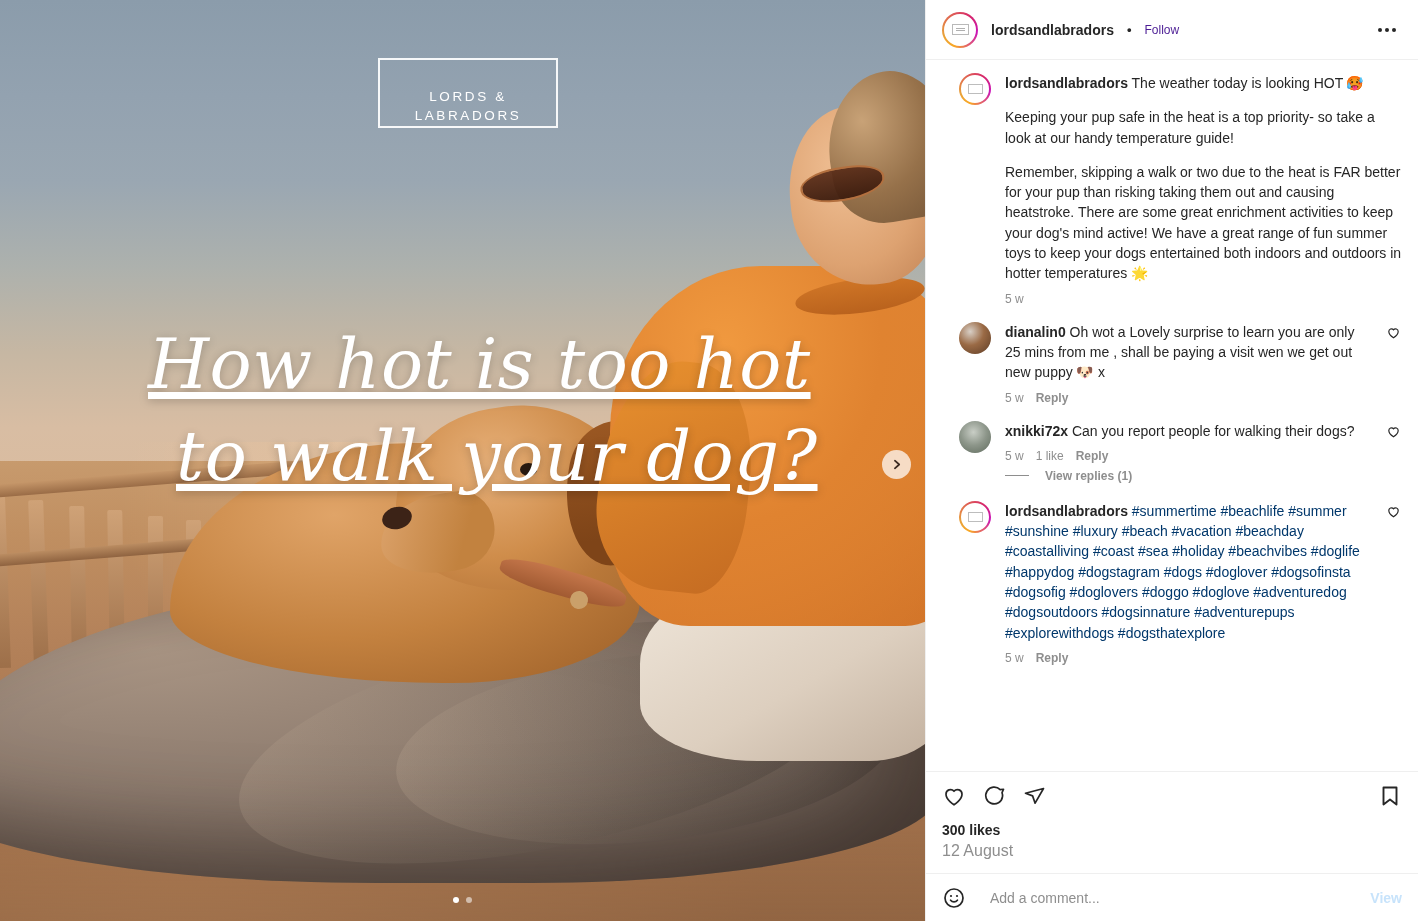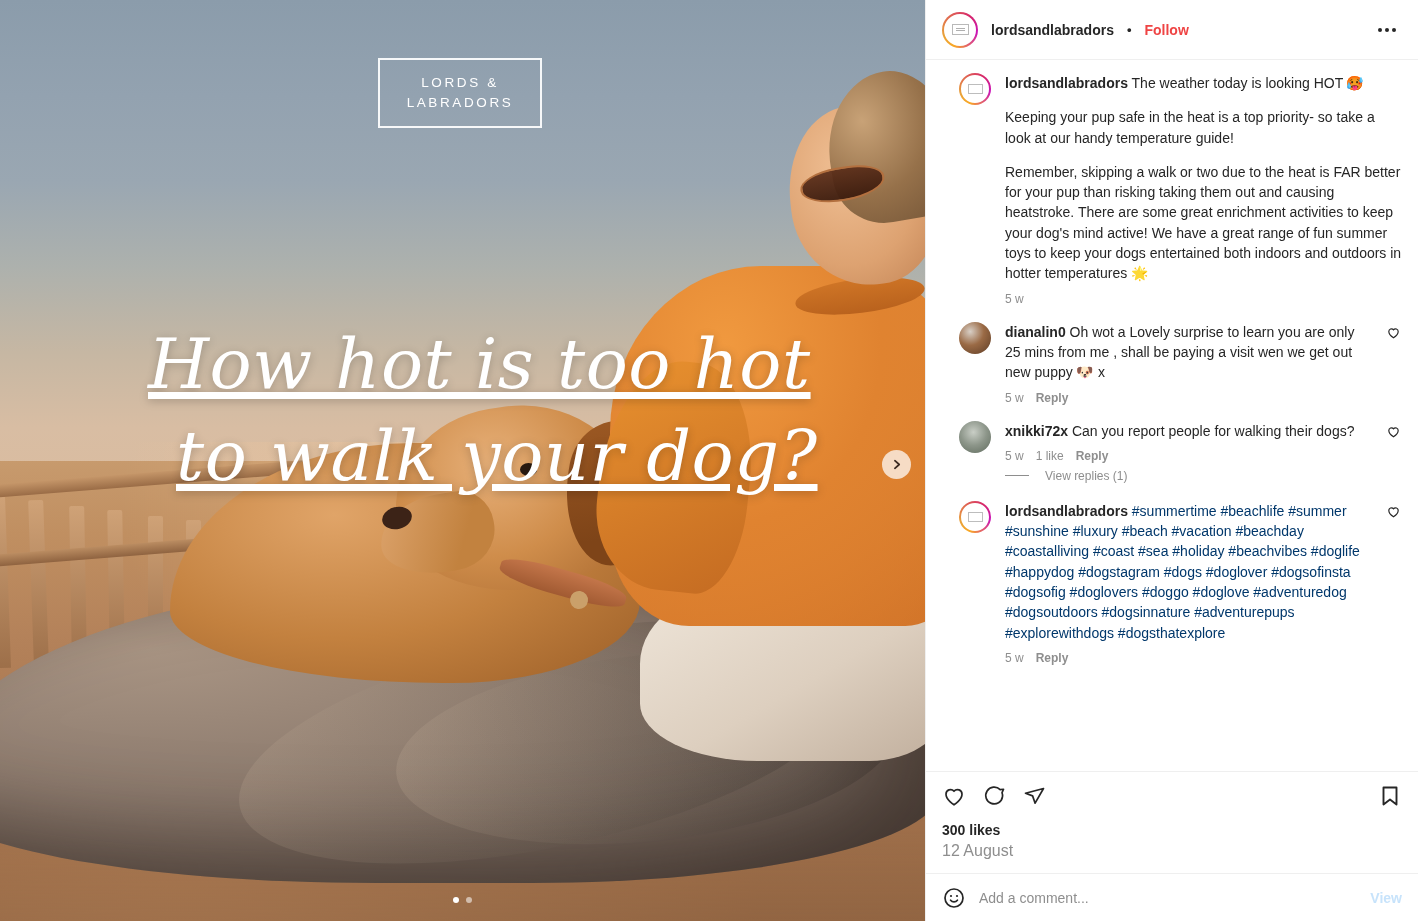--- a/index.html
+++ b/index.html
@@ -150,23 +150,23 @@
     background: linear-gradient(to bottom, rgba(90,45,25,.92), rgba(60,28,14,.95));
     border:2px solid #b3703f; transform: rotate(-10deg);
   }
   .w-legs {
     position:absolute; left:640px; bottom:160px; width:310px; height:180px;
     border-radius: 40% 30% 26% 38% / 46% 40% 34% 32%;
     background: linear-gradient(150deg, #efe6da 0%, #ddcfbf 55%, #c0ae9c 100%);
   }
   
   .logo-badge {
-    position:absolute; left:378px; top:58px; width:164px; height:70px;
+    position:absolute; left:378px; top:58px; width:180px; height:70px;
     border:2px solid rgba(255,255,255,.92);
-    display:flex; align-items:center; justify-content:center;
+    display:flex; align-items:flex-end; justify-content:center;
   }
   .logo-badge span {
     color:#fff; font-size:13.5px; letter-spacing:2.6px; line-height:1.45;
     text-align:center; font-family:"Liberation Sans", sans-serif;
   }
   
   .headline {
     position:absolute; left:0; top:318px; width:820px;
     color:#fff; text-align:left;
     font-family:"DejaVu Serif", serif;
@@ -220,21 +220,21 @@
   .ring .mini {
     width:17px; height:11px; border:1px solid #b9b9b9; background:#fff;
     display:flex; align-items:center; justify-content:center;
   }
   .ring .mini::after {
     content:""; width:9px; height:4px;
     background: repeating-linear-gradient(to bottom,#b0b0b0 0 1px,transparent 1px 2px);
   }
   .uname { font-size:14px; font-weight:700; color:#262626; }
   .dot-sep { color:#262626; font-size:13px; font-weight:700; }
-  .follow { font-size:14px; font-weight:700; color:#ef4444; cursor:pointer; }
+  .follow { font-size:12px; font-weight:400; color:#4c1d95; cursor:pointer; }
   .kebab { margin-left:auto; display:flex; gap:3px; padding:8px; cursor:pointer; }
   .kebab i { width:4px; height:4px; border-radius:50%; background:#262626; display:block; }
 
   .feed { flex:1 1 auto; overflow:hidden; padding:13px 16px 4px 33px; }
 
   .row { display:flex; gap:14px; padding:0 0 16px 0; }
   .av {
     width:32px; height:32px; border-radius:50%; flex:0 0 32px; overflow:hidden;
     background:#dbdbdb;
   }
@@ -249,37 +249,37 @@
   .txt { font-size:14px; line-height:1.45; color:#262626; word-wrap:break-word; }
   .txt b { font-weight:700; }
   .txt .tag { color:#00376b; }
   .para { margin-top:14px; }
   .meta { margin-top:8px; font-size:12px; color:#8e8e8e; display:flex; gap:12px; align-items:center; }
   .meta .act { font-weight:600; color:#8e8e8e; cursor:pointer; }
   .mini-heart { flex:0 0 16px; padding-top:3px; cursor:pointer; }
 
   .replies { display:flex; align-items:center; gap:16px; margin:2px 0 18px 46px; cursor:pointer; }
   .replies .line { width:24px; height:1px; background:#8e8e8e; display:block; }
-  .replies span.t { font-size:12px; font-weight:400; color:#8e8e8e; }
+  .replies span.t { font-size:12px; font-weight:700; color:#8e8e8e; }
 
   .actions { border-top:1px solid #efefef; padding:12px 16px 0 16px; }
   .act-row { display:flex; align-items:center; gap:16px; }
   .act-row .spacer { margin-left:auto; }
   .icon-btn { cursor:pointer; display:flex; }
   .likes { font-size:14px; font-weight:700; color:#262626; margin-top:14px; }
   .date { font-size:16px; color:#8e8e8e; margin-top:4px; padding-bottom:13px; }
 
   .addbar {
     border-top:1px solid #efefef; height:48px; flex:0 0 48px;
     display:flex; align-items:center; gap:13px; padding:0 16px;
   }
   .addbar .smile { cursor:pointer; display:flex; }
   .addbar input {
     flex:1 1 auto; border:none; outline:none; font-size:14px; color:#262626;
-    font-family:"Liberation Sans", sans-serif; background:transparent;
+    font-family:"Liberation Sans", sans-serif; background:transparent;margin-left:11px;
   }
   .addbar input::placeholder { color:#8e8e8e; }
   .post-btn { font-size:14px; font-weight:600; color:#c7e3fb; cursor:pointer; }
 </style>
 </head>
 <body>
 
 <div class="post">
 
   <div class="media">

